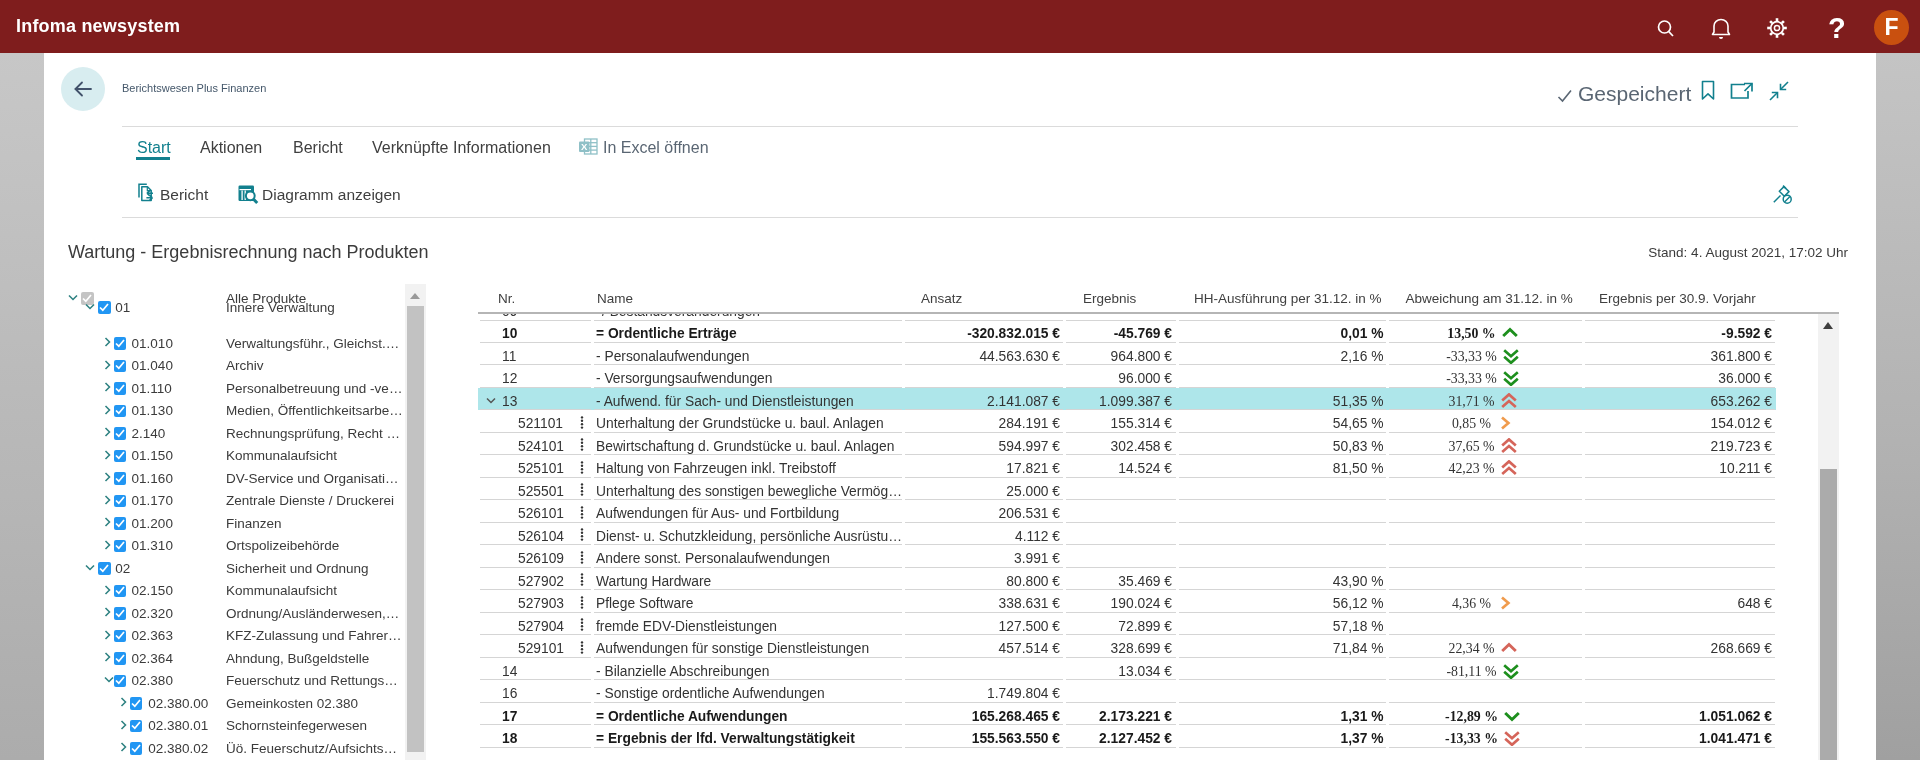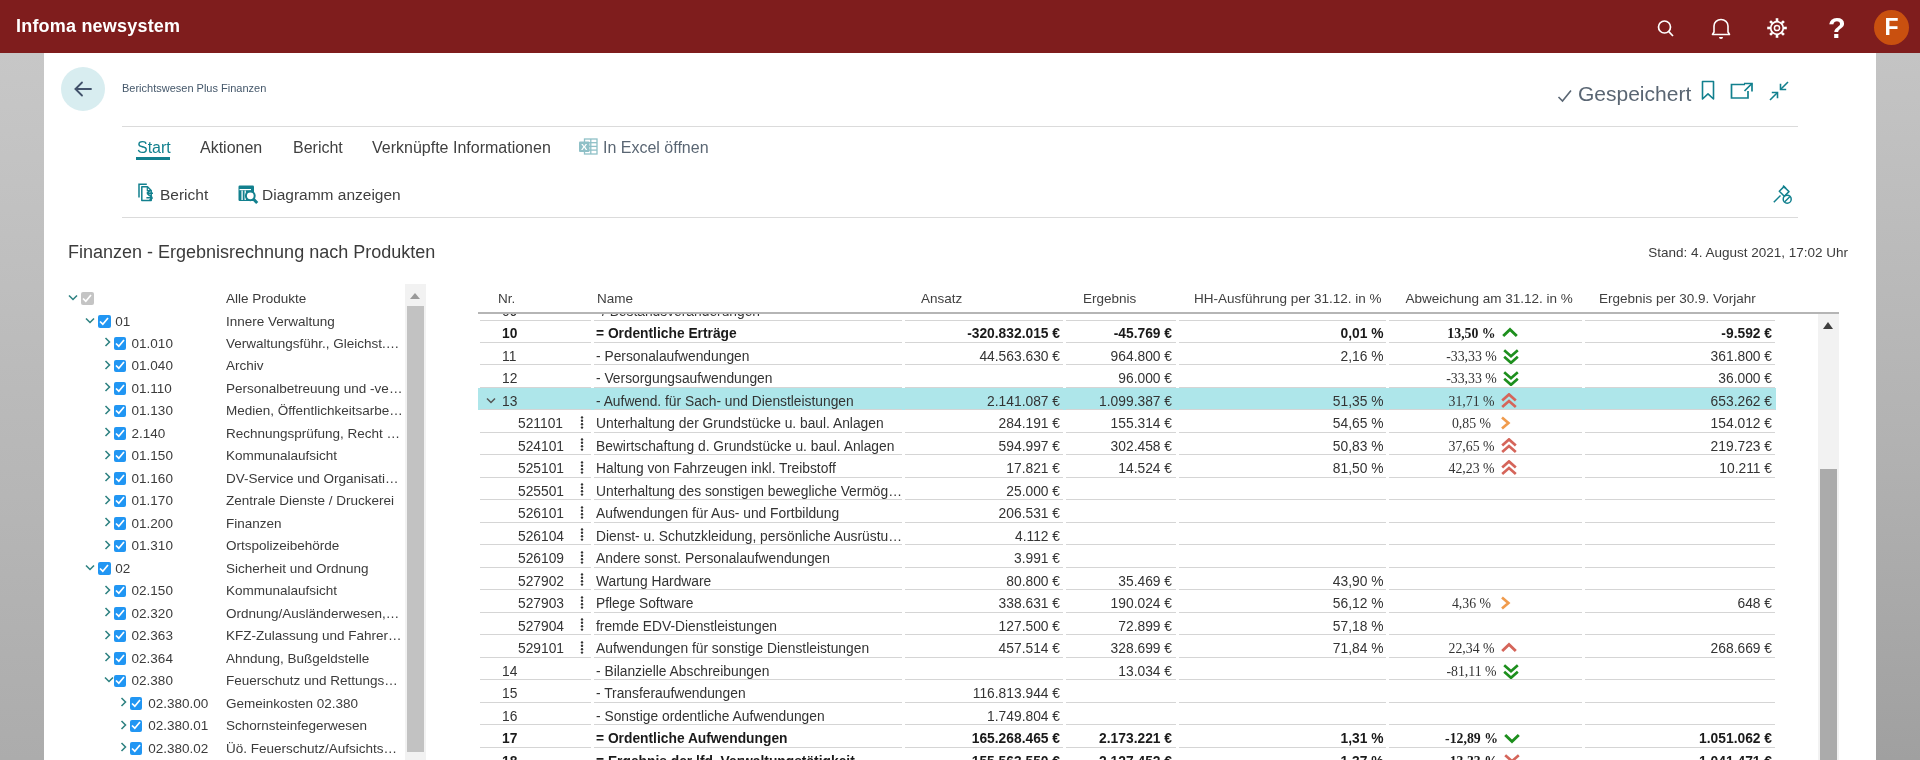--- a/index.html
+++ b/index.html
@@ -168,34 +168,34 @@
 <svg class="abs" style="left:1727px;top:130px" width="22" height="22" viewBox="0 0 22 22">
   <g fill="none" stroke="#12808e" stroke-width="1.5">
     <path d="M8.3 8.3 L13 3.6 L14.6 5.2 L18 8.6 L13.3 13.3 Z" stroke-linejoin="round"></path>
     <line x1="12" y1="2.6" x2="15" y2="5.6"></line>
     <line x1="9.5" y1="12.5" x2="2.8" y2="19.2"></line>
     <circle cx="16.2" cy="16.2" r="4"></circle>
     <line x1="13.5" y1="19" x2="19" y2="13.5"></line>
   </g>
 </svg>
 <div class="hline" style="top:164px"></div>
-<div id="ctitle">Finanzen - Ergebnisrechnung nach Produkten</div>
+<div id="ctitle">Wartung - Ergebnisrechnung nach Produkten</div>
 <div id="stand">Stand: 4. August 2021, 17:02 Uhr</div>
 <div class="trow" style="top:234.25px">
       <svg class="chev" style="left:24.0px" width="10" height="7" viewBox="0 0 10 7">
         <polyline points="1,1.5 5,5.5 9,1.5" fill="none" stroke="#2e8282" stroke-width="1.55"></polyline>
       </svg>
       <span class="cbg" style="left:37.0px">
         <svg width="10" height="9" viewBox="0 0 10 9">
           <polyline points="1,4.5 3.8,7.2 9,1" fill="none" stroke="#fff" stroke-width="1.7"></polyline>
         </svg>
       </span>
       <span class="lbl">Alle Produkte</span>
     </div>
-<div class="trow" style="top:257px">
+<div class="trow" style="top:243px">
       <svg class="chev" style="left:41.0px" width="10" height="7" viewBox="0 0 10 7">
         <polyline points="1,1.5 5,5.5 9,1.5" fill="none" stroke="#2e8282" stroke-width="1.55"></polyline>
       </svg>
       <span class="cb" style="left:54.0px">
         <svg width="10" height="9" viewBox="0 0 10 9">
           <polyline points="1,4.5 3.8,7.2 9,1" fill="none" stroke="#fff" stroke-width="1.7"></polyline>
         </svg>
       </span>
       <span class="code" style="left:71.3px">01</span>
       <span class="lbl">Innere Verwaltung</span>
@@ -672,29 +672,20 @@
         <div class="cell c2"></div>
         <div class="cell c3">13.034 €</div>
         <div class="cell c4"></div>
         <div class="cell c5"><span class="wrap">-81,11 %<span class="ic"><svg width="16" height="16" viewBox="0 0 16 16">
                 <polyline points="1.2,2.2 8,8.2 14.8,2.2" fill="none" stroke="#1d8f1d" stroke-width="2.7"></polyline>
                 <polyline points="1.2,8.8 8,14.8 14.8,8.8" fill="none" stroke="#1d8f1d" stroke-width="2.7"></polyline>
               </svg></span></span></div>
         <div class="cell c6"></div>
       </div>
 <div class="row">
-        <div class="cell c0">15</div>
-        <div class="cell c1">- Transferaufwendungen</div>
-        <div class="cell c2">116.813.944 €</div>
-        <div class="cell c3"></div>
-        <div class="cell c4"></div>
-        <div class="cell c5"></div>
-        <div class="cell c6"></div>
-      </div>
-<div class="row">
         <div class="cell c0">16</div>
         <div class="cell c1">- Sonstige ordentliche Aufwendungen</div>
         <div class="cell c2">1.749.804 €</div>
         <div class="cell c3"></div>
         <div class="cell c4"></div>
         <div class="cell c5"></div>
         <div class="cell c6"></div>
       </div>
 <div class="row bold">
         <div class="cell c0">17</div>

